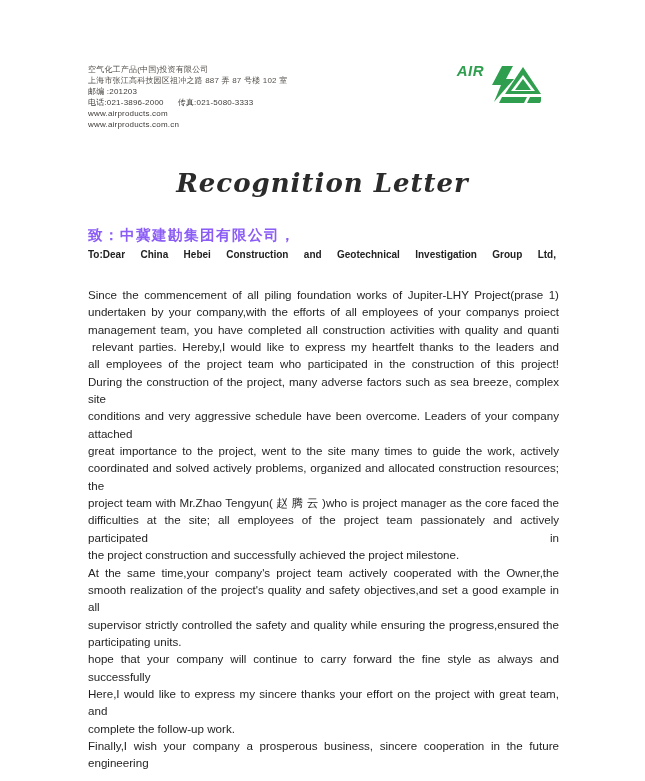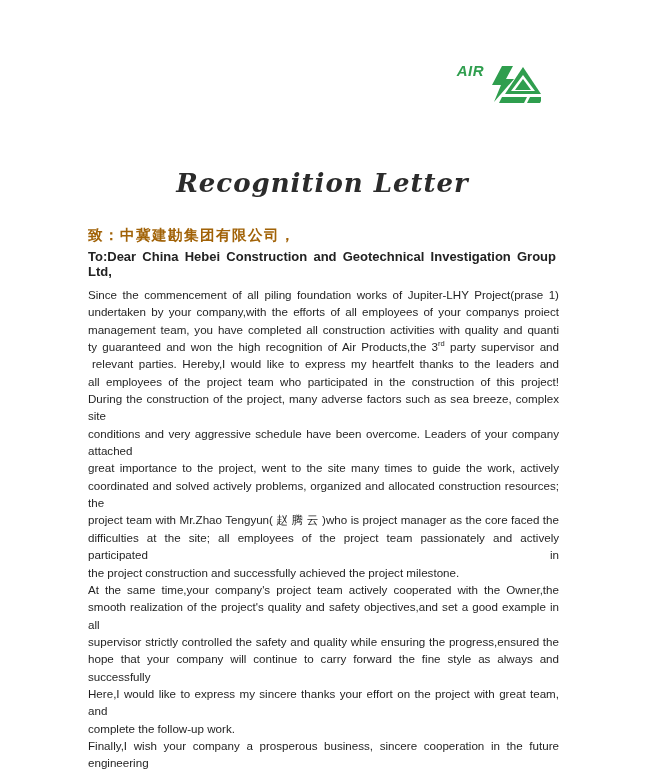--- a/index.html
+++ b/index.html
@@ -80,29 +80,29 @@
 
   
   .to-cn {
     position: absolute;
     top: 226px;
     left: 88px;
     font-family: "DejaVu Serif", serif;
     font-weight: bold;
     font-size: 14.5px;
     letter-spacing: 1.5px;
-    color: #a16207;
+    color: #8b5cf6;
   }
   .to-en {
     position: absolute;
     top: 249px;
     left: 88px;
     width: 468px;
     font-weight: bold;
-    font-size: 13px;
+    font-size: 10px;
     text-align: justify;
     text-align-last: justify;
     color: #222222;
   }
 
   
   .body-block {
     position: absolute;
     top: 286px;
     left: 88px;
@@ -122,20 +122,30 @@
     font-size: 7.5px;
     vertical-align: super;
     line-height: 0;
   }
 </style>
 </head>
 <body>
 
 <div class="page">
 
+  <div class="company-info">
+    <div>空气化工产品(中国)投资有限公司</div>
+    <div>上海市张江高科技园区祖冲之路 887 弄 87 号楼 102 室</div>
+    <div class="dark">邮编 :201203</div>
+    <div class="dark">
+      <span>电话:021-3896-2000</span><span class="fax">传真:021-5080-3333</span>
+    </div>
+    <div class="dark">www.airproducts.com</div>
+    <div class="dark">www.airproducts.com.cn</div>
+  </div>
 
   <div class="logo">
     <div class="logo-text">
       <div class="logo-air">AIR</div>
     </div>
     <svg class="logo-mark" width="52" height="40" viewBox="0 0 52 40">
 
       <polygon points="13,1 24,1 17,14 25,14 5,37 12,20 3,20" fill="#2f9e4e"></polygon>
 
       <polygon points="34,2 52,29 16,29" fill="#2f9e4e"></polygon>
@@ -149,33 +159,33 @@
 
   <div class="title">Recognition Letter</div>
 
   <div class="to-cn">致：中冀建勘集团有限公司，</div>
   <div class="to-en">To:Dear China Hebei Construction and Geotechnical Investigation Group Ltd,</div>
 
   <div class="body-block">
     <div class="bl">Since the commencement of all piling foundation works of Jupiter-LHY Project(prase 1)</div>
     <div class="bl">undertaken by your company,with the efforts of all employees of your companys proiect</div>
     <div class="bl">management team, you have completed all construction activities with quality and quanti</div>
-    <div class="bl"><span>ty guaranteed and won the high recognition of Air Products,the 3</span><sup>rd</sup><span> party supervisor and</span></div>
     <div class="bl sp">relevant parties. Hereby,I would like to express my heartfelt thanks to the leaders and</div>
     <div class="bl">all employees of the project team who participated in the construction of this project!</div>
     <div class="bl">During the construction of the project, many adverse factors such as sea breeze, complex site</div>
     <div class="bl">conditions and very aggressive schedule have been overcome. Leaders of your company attached</div>
     <div class="bl">great importance to the project, went to the site many times to guide the work, actively</div>
     <div class="bl">coordinated and solved actively problems, organized and allocated construction resources; the</div>
     <div class="bl">project team with Mr.Zhao Tengyun( 赵 腾 云 )who is project manager as the core faced the</div>
     <div class="bl">difficulties at the site; all employees of the project team passionately and actively participated in</div>
     <div class="bl last">the project construction and successfully achieved the project milestone.</div>
     <div class="bl">At the same time,your company's project team actively cooperated with the Owner,the</div>
     <div class="bl">smooth realization of the project's quality and safety objectives,and set a good example in all</div>
     <div class="bl">supervisor strictly controlled the safety and quality while ensuring the progress,ensured the</div>
+    <div class="bl last">participating units.</div>
     <div class="bl">hope that your company will continue to carry forward the fine style as always and successfully</div>
     <div class="bl">Here,I would like to express my sincere thanks your effort on the project with great team, and</div>
     <div class="bl last">complete the follow-up work.</div>
     <div class="bl">Finally,I wish your company a prosperous business, sincere cooperation in the future engineering</div>
 
   </div>
 
 </div>
 
 </body></html>

